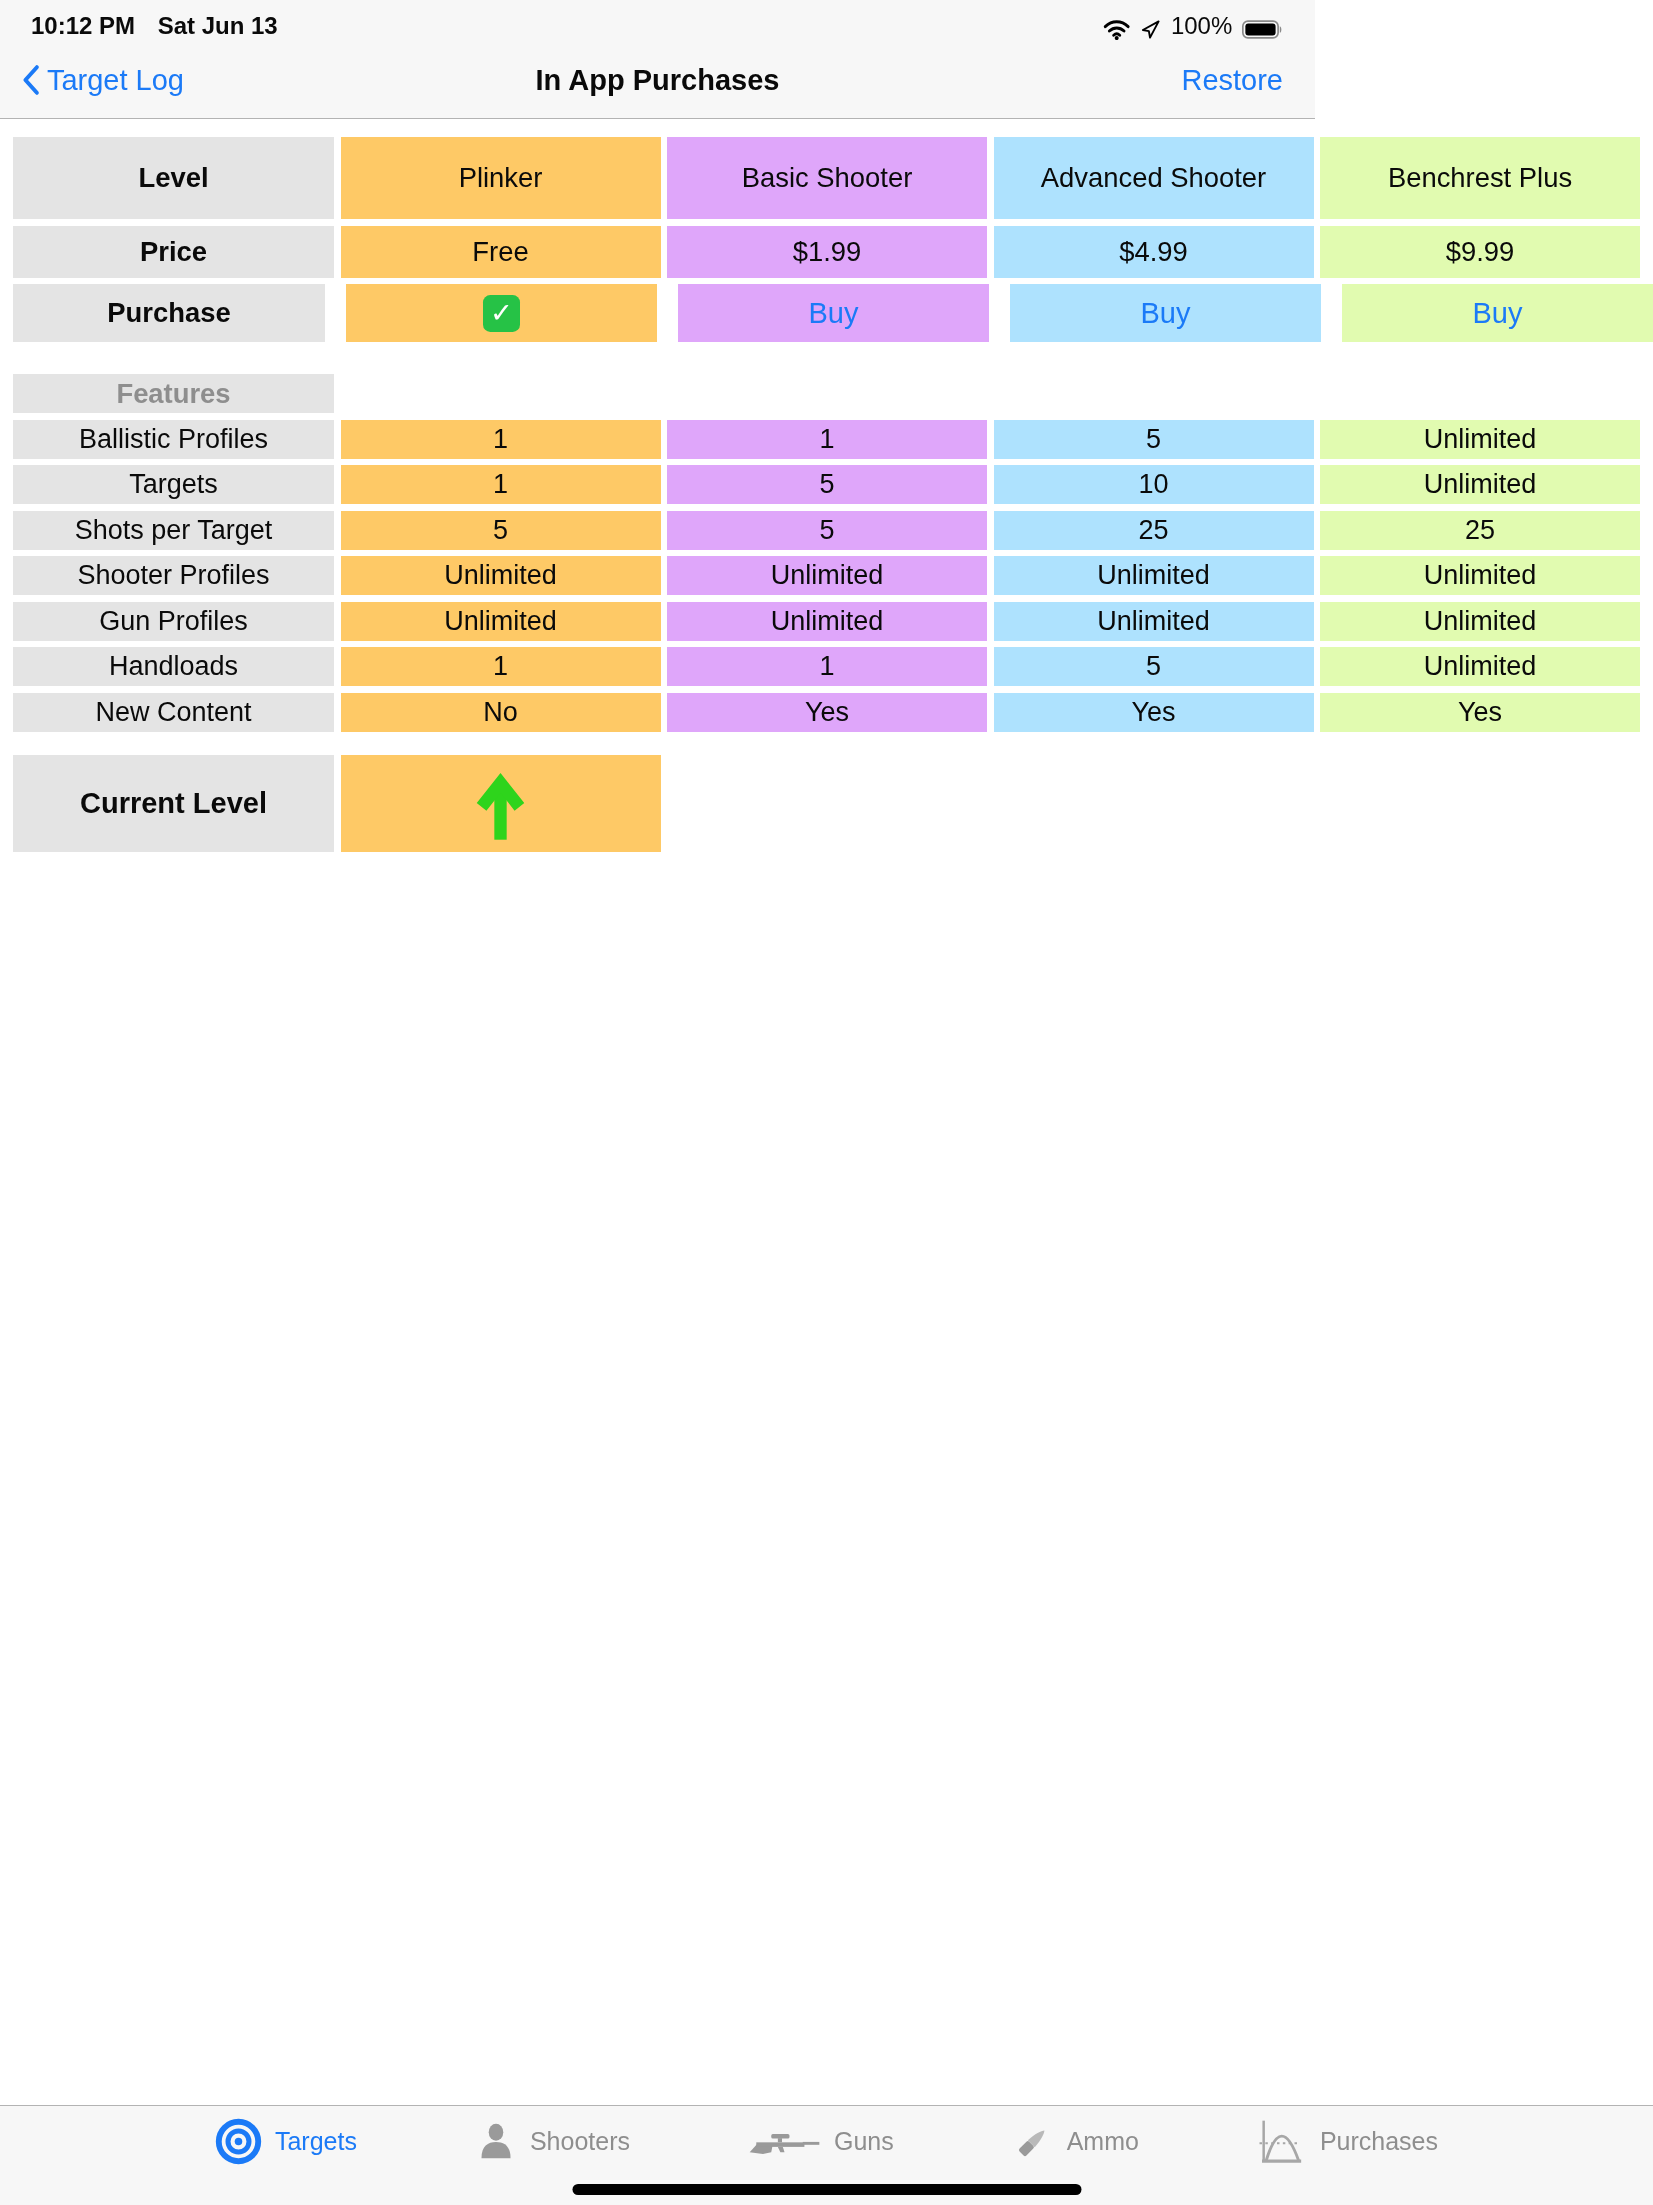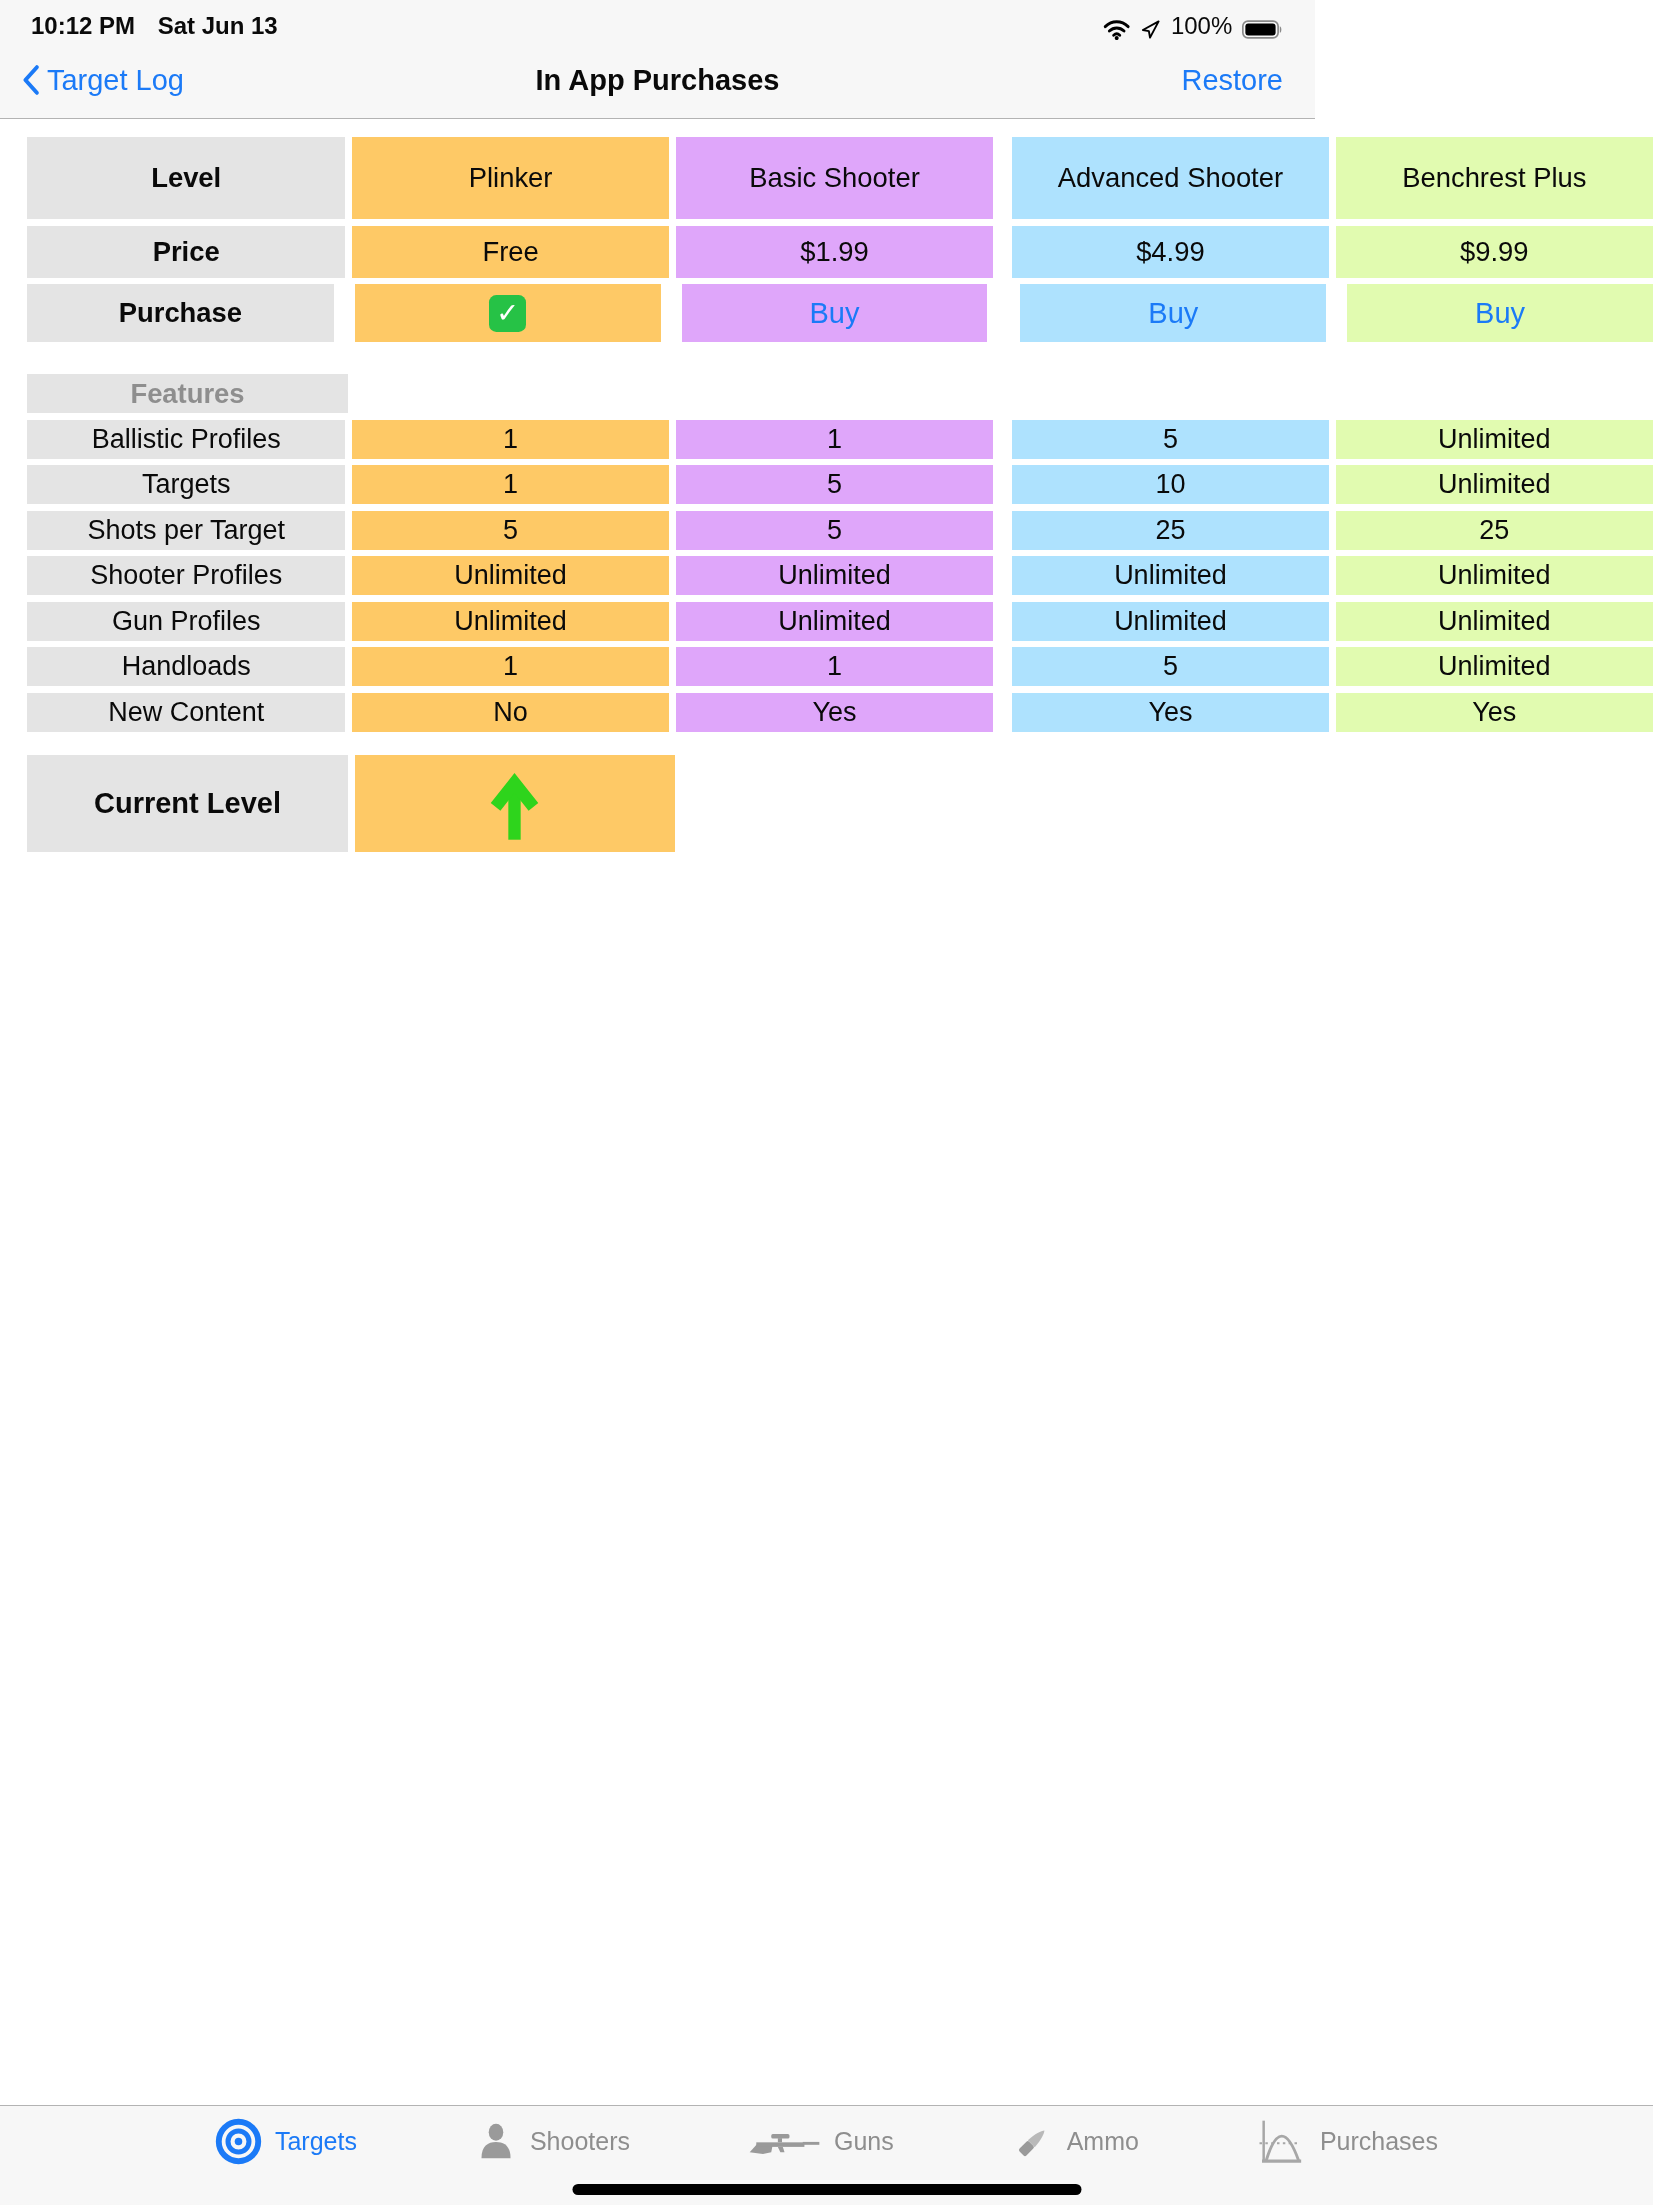--- a/index.html
+++ b/index.html
@@ -32,31 +32,31 @@
   .nav-title{
     position:absolute;left:0;right:0;text-align:center;
     font-size:29px;font-weight:700;
   }
   .nav-restore{
     position:absolute;right:32px;color:var(--accent);font-size:29px;cursor:pointer;
   }
   
   .content{position:absolute;top:119px;left:0;width:1653px;}
   .tbl{padding-top:18px;}
-  .row{display:flex;gap:6.5px;padding-left:27px;margin-bottom:6.5px;}
+  .row{display:flex;gap:6.5px;padding-left:13px;margin-bottom:6.5px;}
   .cell{
     display:flex;align-items:center;justify-content:center;
     font-size:27px;box-sizing:border-box;
   }
   .lab{width:321px;background:var(--gray-cell);}
   .val{width:320px;}
   .bold{font-weight:700;font-size:27.4px;}
   .c-o{background:var(--plinker);}
   .c-p{background:var(--basic);}
-  .c-b{background:var(--advanced);margin-left:12px;}
+  .c-b{background:var(--advanced);}
   .c-g{background:var(--benchrest);}
   .r-head .cell{height:82px;font-size:27.4px;}
   .r-price .cell{height:52px;font-size:27.4px;}
   .r-purchase .cell{height:58px;}
   .r-purchase{margin-bottom:32px;gap:21px;}
   .r-fhead .cell{height:39px;}
   .r-fhead .lab{color:var(--features-text);font-weight:600;font-size:27.4px;}
   .r-feat .cell{height:39px;}
   .r-cur{margin-top:23.4px;}
   .r-cur .cell{height:97px;font-size:29px;}

